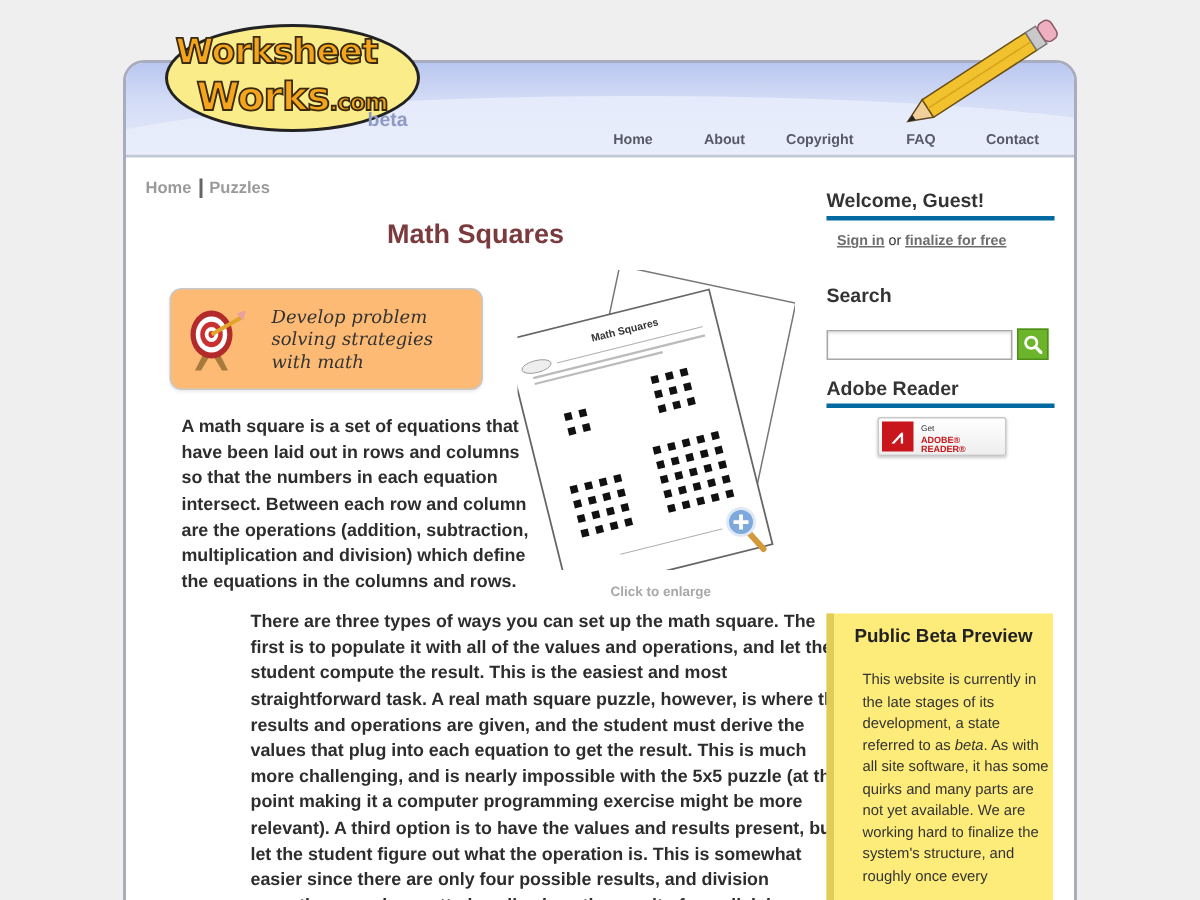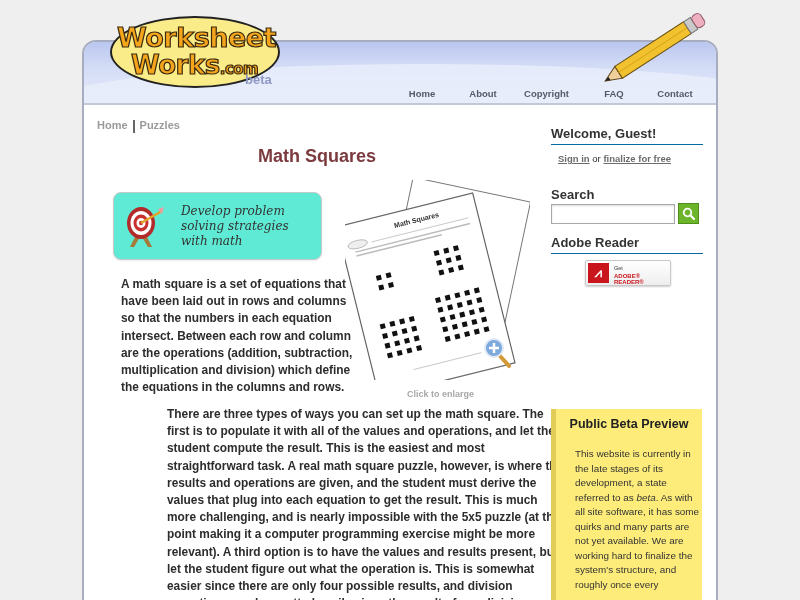--- a/index.html
+++ b/index.html
@@ -5,41 +5,41 @@
   * { box-sizing: border-box; margin: 0; padding: 0; }
   html, body { width: 800px; height: 600px; overflow: hidden; background: #efefef; font-family: "Liberation Sans", sans-serif; color: #333; }
   #frame { position: absolute; left: 82px; top: 40px; width: 636px; height: 580px; border: 2px solid #a8acbf; border-radius: 14px 14px 0 0; background: #fff; overflow: hidden; }
   #header { position: absolute; left: 0; top: 0; width: 100%; height: 63px; background: linear-gradient(180deg, #b9c6ef 0%, #d3dcf6 40%, #e6ebfb 100%); border-bottom: 2px solid #c3c8d8; overflow: hidden; }
   #header .swoosh { position: absolute; left: -40px; top: 22px; width: 760px; height: 80px; border-radius: 50%; background: #e9edfc; opacity: 0.85; }
   #nav { position: absolute; right: 10px; top: 46px; display: flex; gap: 0; }
   #nav a { display: block; font-size: 9.5px; font-weight: bold; color: #555a66; text-decoration: none; text-align: center; }
   #logo { position: absolute; left: 110px; top: 16px; width: 172px; height: 74px; z-index: 5; }
   #logo .oval { position: absolute; left: 0; top: 0; width: 170px; height: 72px; border-radius: 50%; background: #fbec8a; border: 2.5px solid #222; }
   #logo .line1, #logo .line2 { position: absolute; font-family: "DejaVu Sans", sans-serif; font-weight: bold; color: #f5a51c; -webkit-text-stroke: 1.2px #3a2a10; letter-spacing: -0.5px; }
-  #logo .line1 { left: 7px; top: 6px; font-size: 27px; }
+  #logo .line1 { left: 7px; top: 6px; font-size: 23px; }
   #logo .line2 { left: 21px; top: 34px; font-size: 26px; }
   #logo .dotcom { font-size: 15px; }
   #beta { position: absolute; left: 245px; top: 72px; font-size: 13px; font-weight: bold; color: #8e99c4; z-index: 6; }
   #pencil { position: absolute; left: 588px; top: 10px; width: 130px; height: 75px; z-index: 6; }
   #breadcrumb { position: absolute; left: 97px; top: 119px; font-size: 11px; font-weight: bold; color: #9a9a9a; }
   #breadcrumb .sep { display: inline-block; width: 2px; height: 13px; background: #666; vertical-align: middle; margin: 0 5px; }
   #page-title { position: absolute; left: 258px; top: 146px; font-size: 18px; font-weight: bold; color: #7a3a3e; }
-  #goal-box { position: absolute; left: 113px; top: 192px; width: 209px; height: 68px; border: 1px solid #c8c8c8; border-radius: 8px; background: #5eead4; box-shadow: 0 1px 2px rgba(0,0,0,0.08); }
+  #goal-box { position: absolute; left: 113px; top: 192px; width: 209px; height: 68px; border: 1px solid #c8c8c8; border-radius: 8px; background: #fdba74; box-shadow: 0 1px 2px rgba(0,0,0,0.08); }
   #goal-box .target { position: absolute; left: 10px; top: 8px; width: 40px; height: 48px; }
   #goal-box .goal-text { position: absolute; left: 67px; top: 11px; width: 138px; font-family: "DejaVu Serif", serif; font-style: italic; font-size: 12px; line-height: 15px; color: #333; }
   #thumb { position: absolute; left: 345px; top: 180px; width: 185px; height: 200px; }
   #thumb-caption { position: absolute; left: 407px; top: 389px; font-size: 9px; font-weight: bold; color: #a8a8a8; }
   .para { position: absolute; font-size: 11.9px; line-height: 17.2px; color: #2d2d2d; font-weight: bold; }
   #para1 { left: 121px; top: 276px; width: 235px; }
   #para2 { left: 135px; top: 406px; width: 400px; margin-left: 32px; }
   #sidebar { position: absolute; left: 551px; top: 126px; width: 152px; }
-  .sb-h { font-size: 13px; font-weight: bold; color: #333; padding-bottom: 3px; border-bottom: 1px solid #0369a1; }
+  .sb-h { font-size: 13px; font-weight: bold; color: #333; padding-bottom: 3px; border-bottom: 3px solid #0369a1; }
   #welcome-links { font-size: 9.5px; color: #333; margin: 8px 0 0 7px; }
   #welcome-links a { color: #6c6c6c; text-decoration: underline; font-weight: bold; }
-  #search-h { margin-top: 23px; border-bottom: none; padding-bottom: 1px; }
+  #search-h { margin-top: 23px; border-bottom: none; padding-bottom: 15px; }
   #search-row { display: flex; align-items: center; gap: 3px; }
   #search-input { width: 124px; height: 20px; border: 1px solid #a8a8a8; background: #fff; box-shadow: inset 0 1px 2px rgba(0,0,0,0.15); font-size: 10px; padding: 2px 4px; }
   #search-btn { width: 21px; height: 21px; background: #6cb52a; border: 1px solid #4f8e1b; display: flex; align-items: center; justify-content: center; }
   #adobe-h { margin-top: 11px; }
   #adobe-text { font-size: 9.6px; line-height: 14px; color: #333; margin: 5px 0 0 9px; width: 140px; }
   #adobe-text a { color: #666; text-decoration: underline; }
   #get-adobe { margin: 6px 0 0 34px; width: 86px; height: 26px; border: 1px solid #c8c8c8; border-radius: 2px; background: linear-gradient(#fff,#eee); box-shadow: 0 1px 2px rgba(0,0,0,0.2); position: relative; }
   #get-adobe .logo { position: absolute; left: 2px; top: 2px; width: 21px; height: 20px; background: #c8161c; color: #fff; font-size: 13px; font-weight: bold; text-align: center; line-height: 20px; }
   #get-adobe .get { position: absolute; left: 28px; top: 4px; font-size: 5.5px; color: #333; }
   #get-adobe .ar { position: absolute; left: 28px; top: 12px; font-size: 6px; font-weight: bold; color: #c8161c; }

